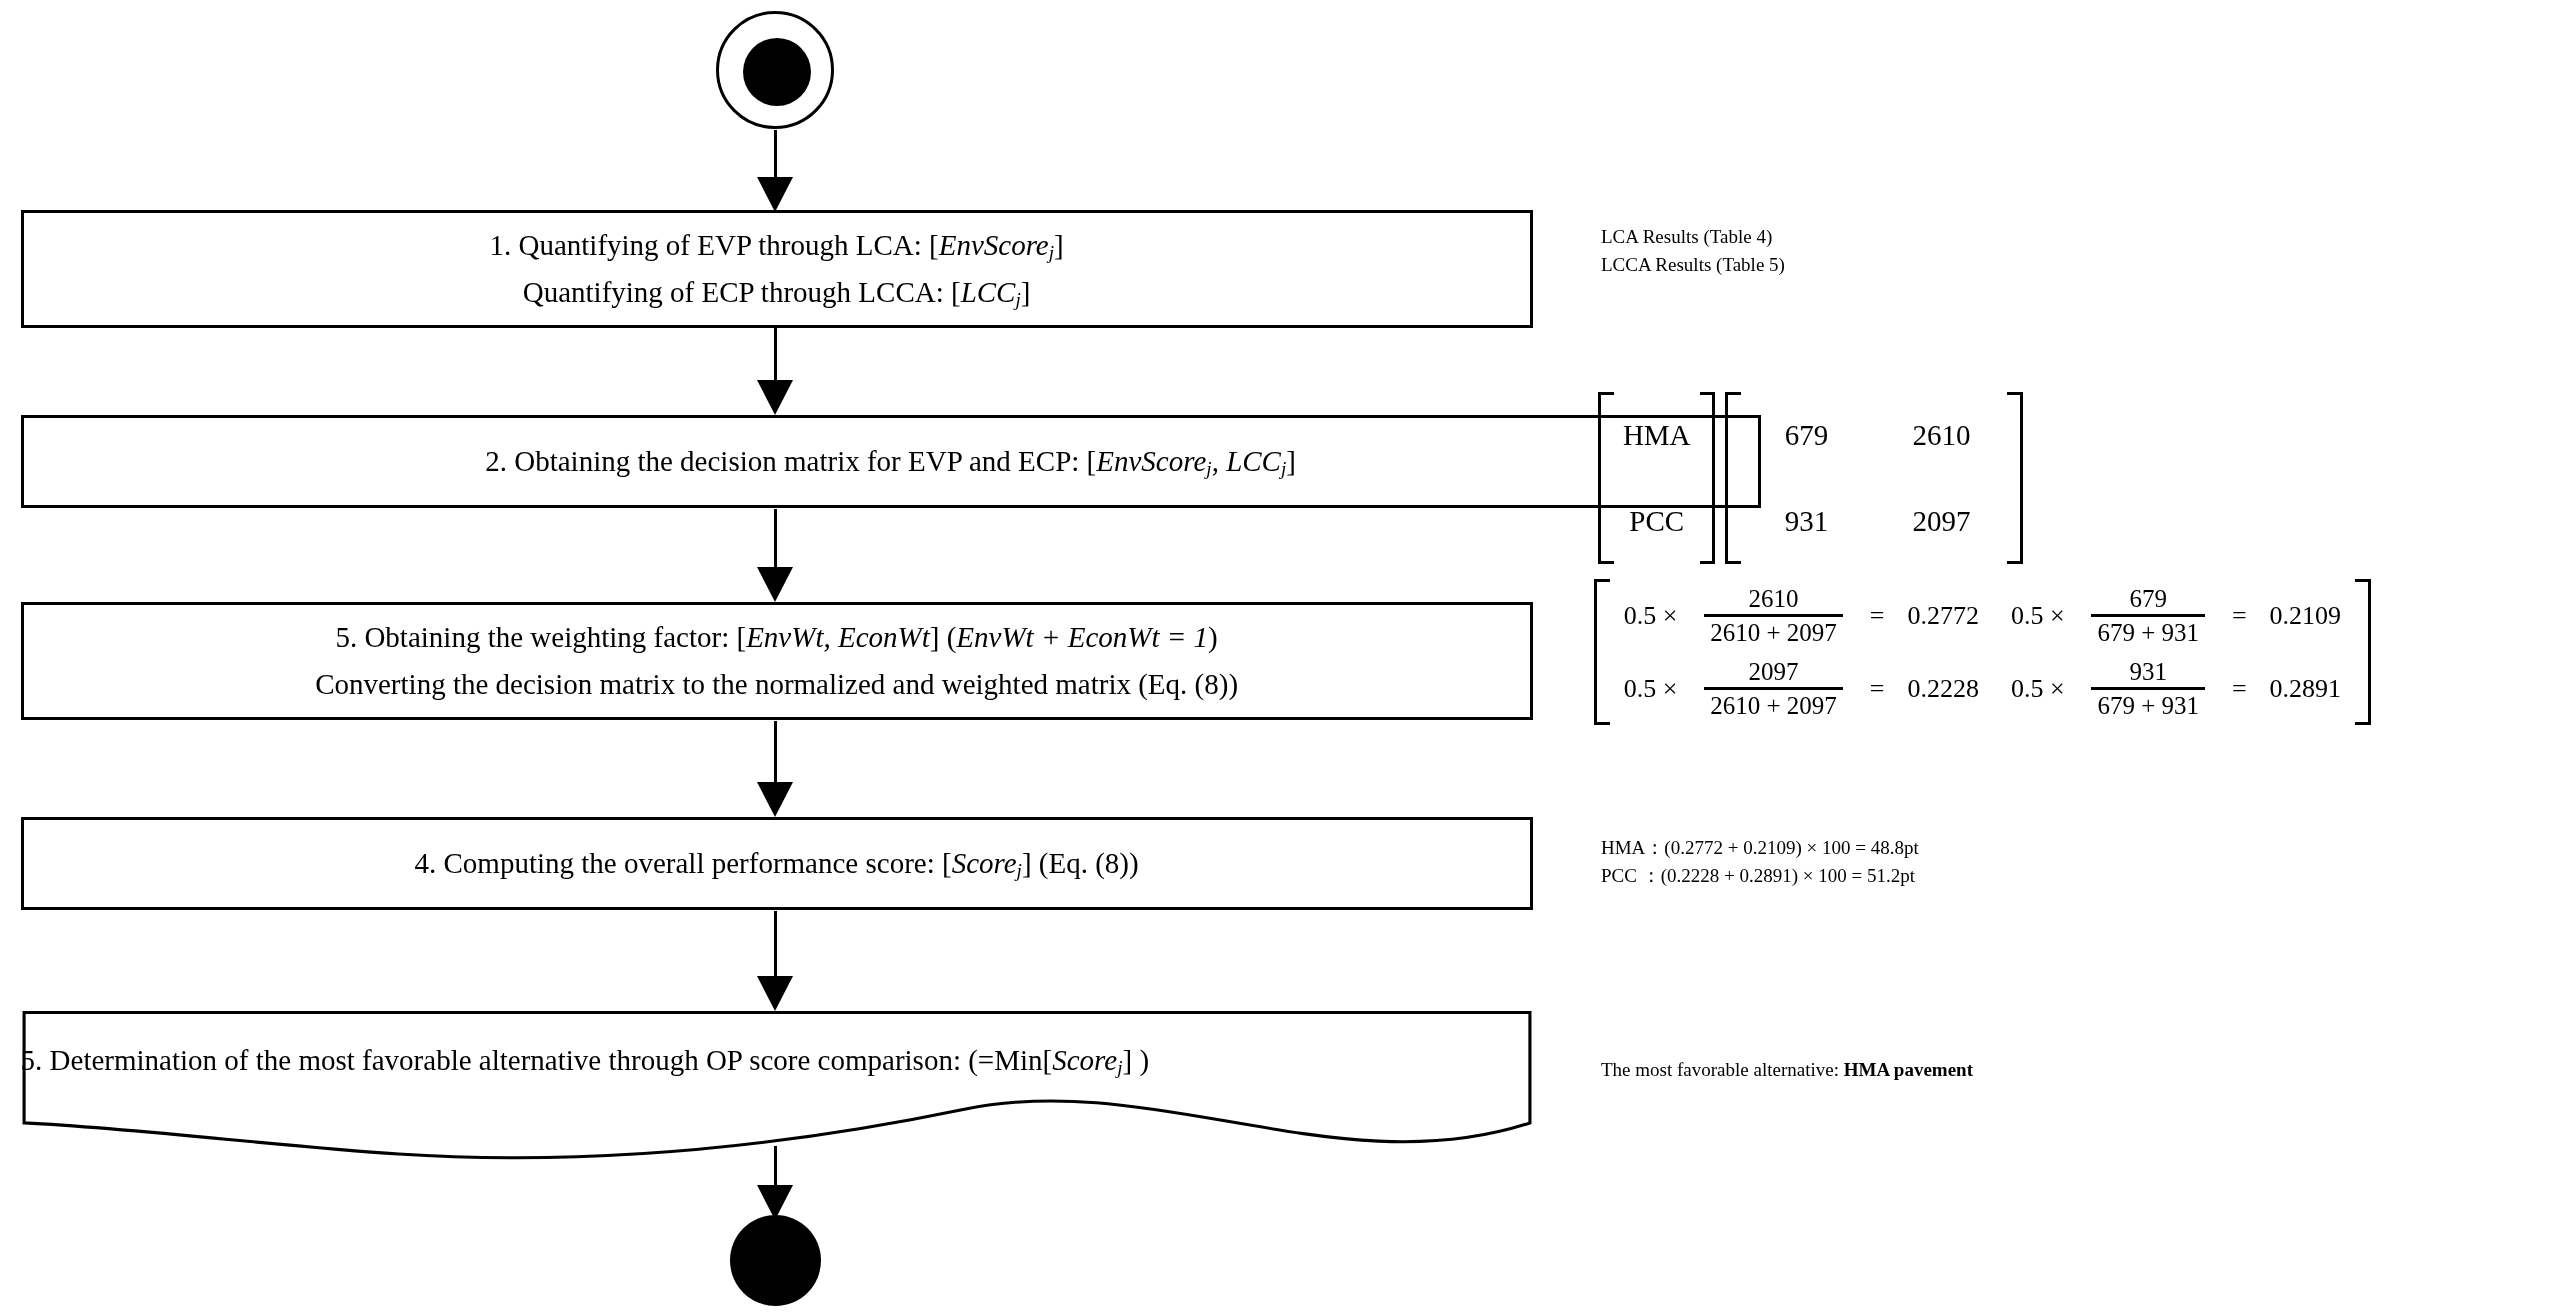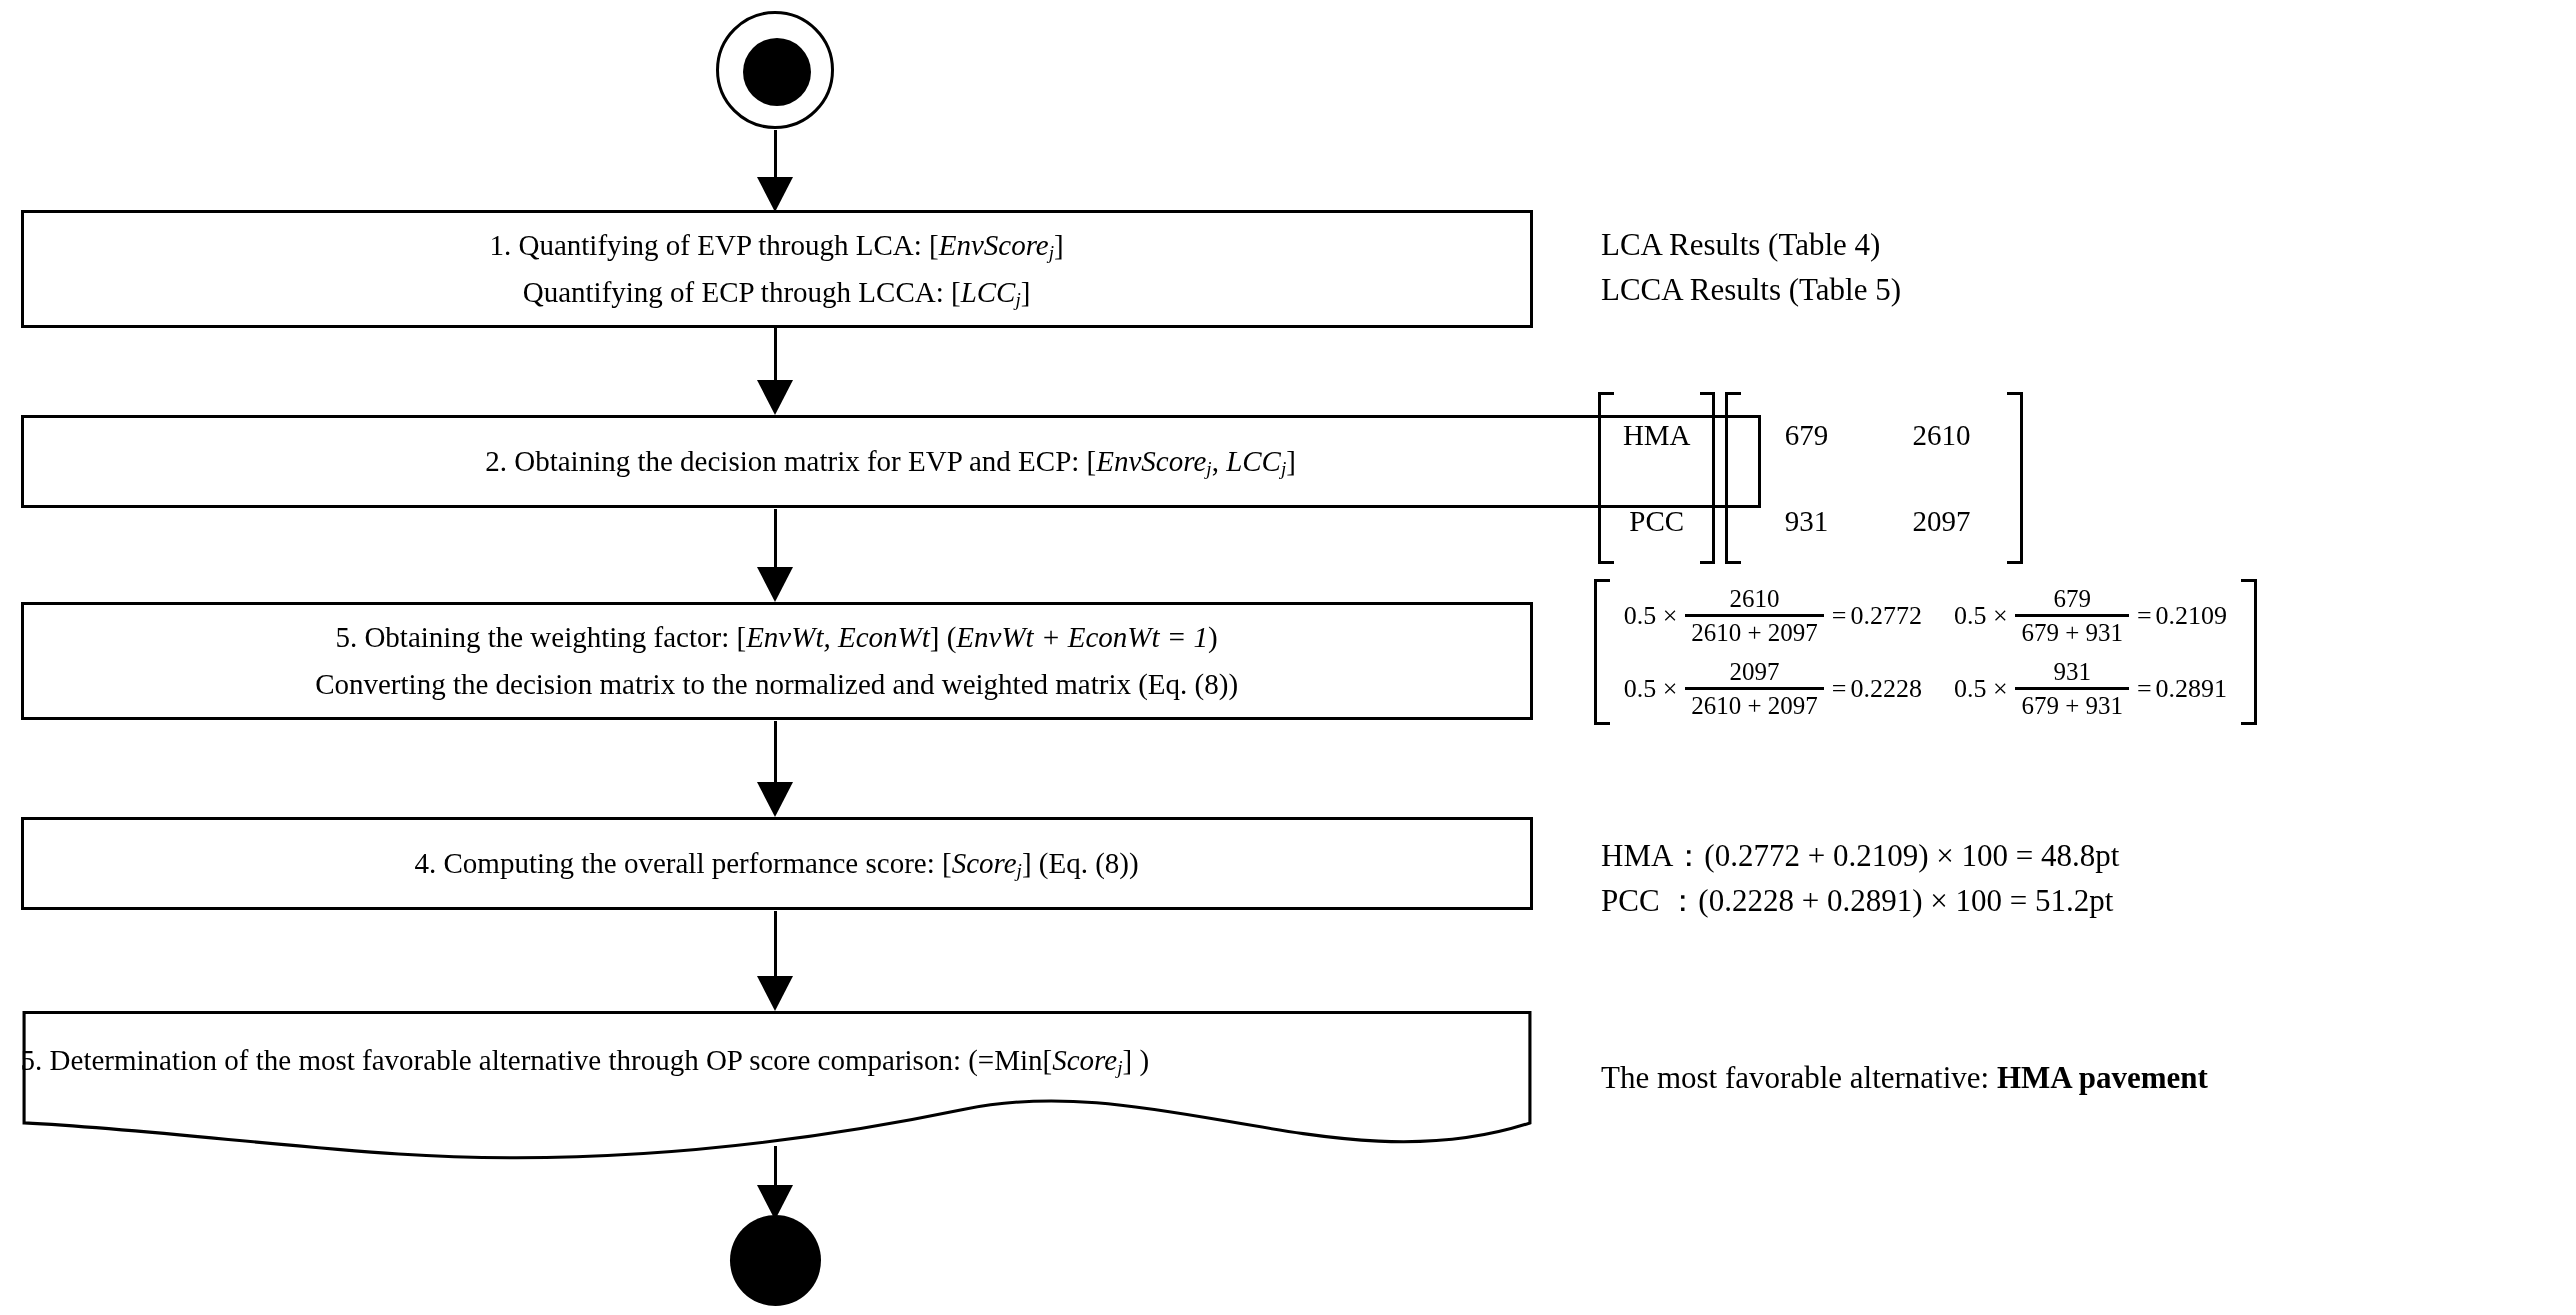--- a/index.html
+++ b/index.html
@@ -99,21 +99,21 @@
     background: #000000;
   }
   .end-node {
     position: absolute;
     border-radius: 50%;
     background: #000000;
   }
   
   .side-text {
     position: absolute;
-    font-size: 31px;
+    font-size: 19px;
     line-height: 1.45;
     white-space: nowrap;
   }
   .side-text .bold {
     font-weight: bold;
   }
   
   .matrix-wrap {
     position: absolute;
     display: flex;
@@ -173,21 +173,21 @@
     grid-template-columns: repeat(2, auto);
     grid-auto-rows: 73px;
   }
   .frac-mtx .mtx-cell {
     padding: 0 16px;
     font-size: 26px;
   }
   .eqn {
     display: flex;
     align-items: center;
-    gap: 4px;
+    gap: 23px;
     white-space: nowrap;
   }
   .frac {
     display: inline-flex;
     flex-direction: column;
     align-items: center;
     vertical-align: middle;
     margin: 0 3.7px;
   }
   .frac .num,

